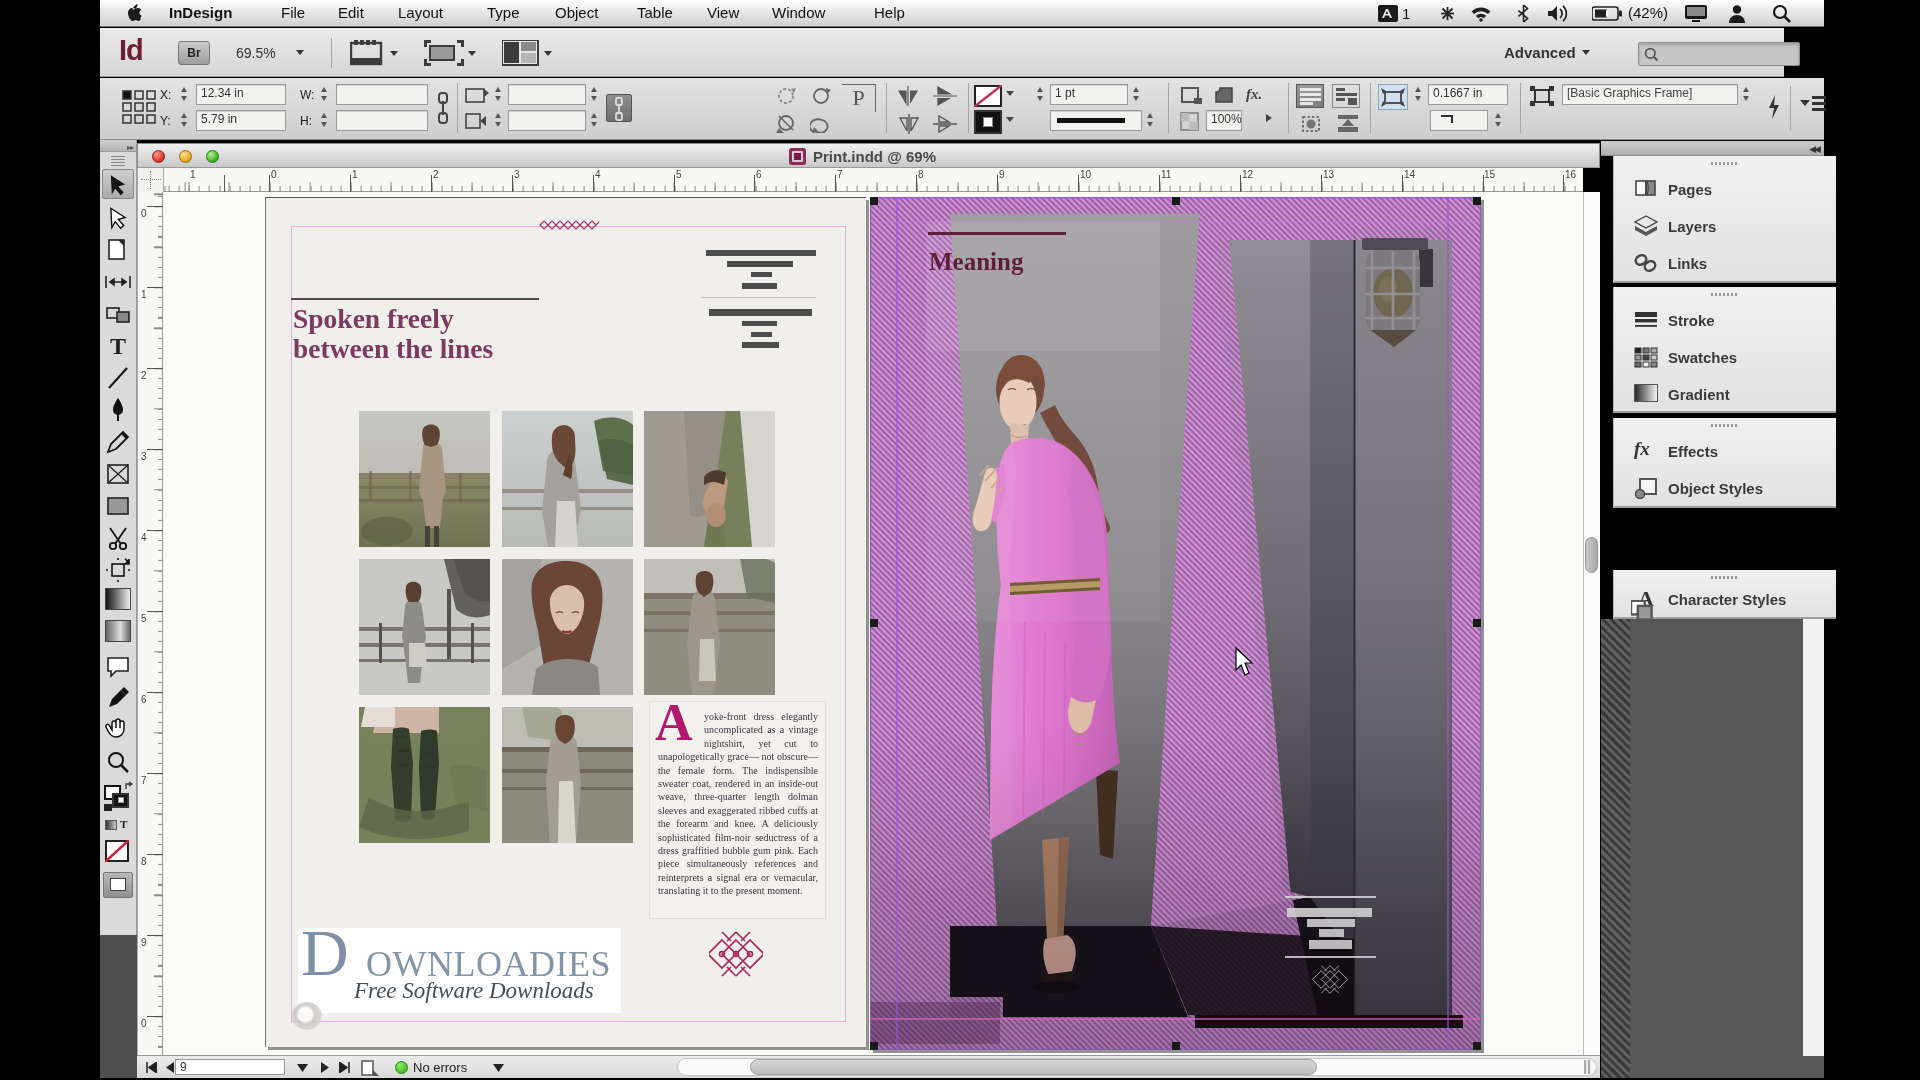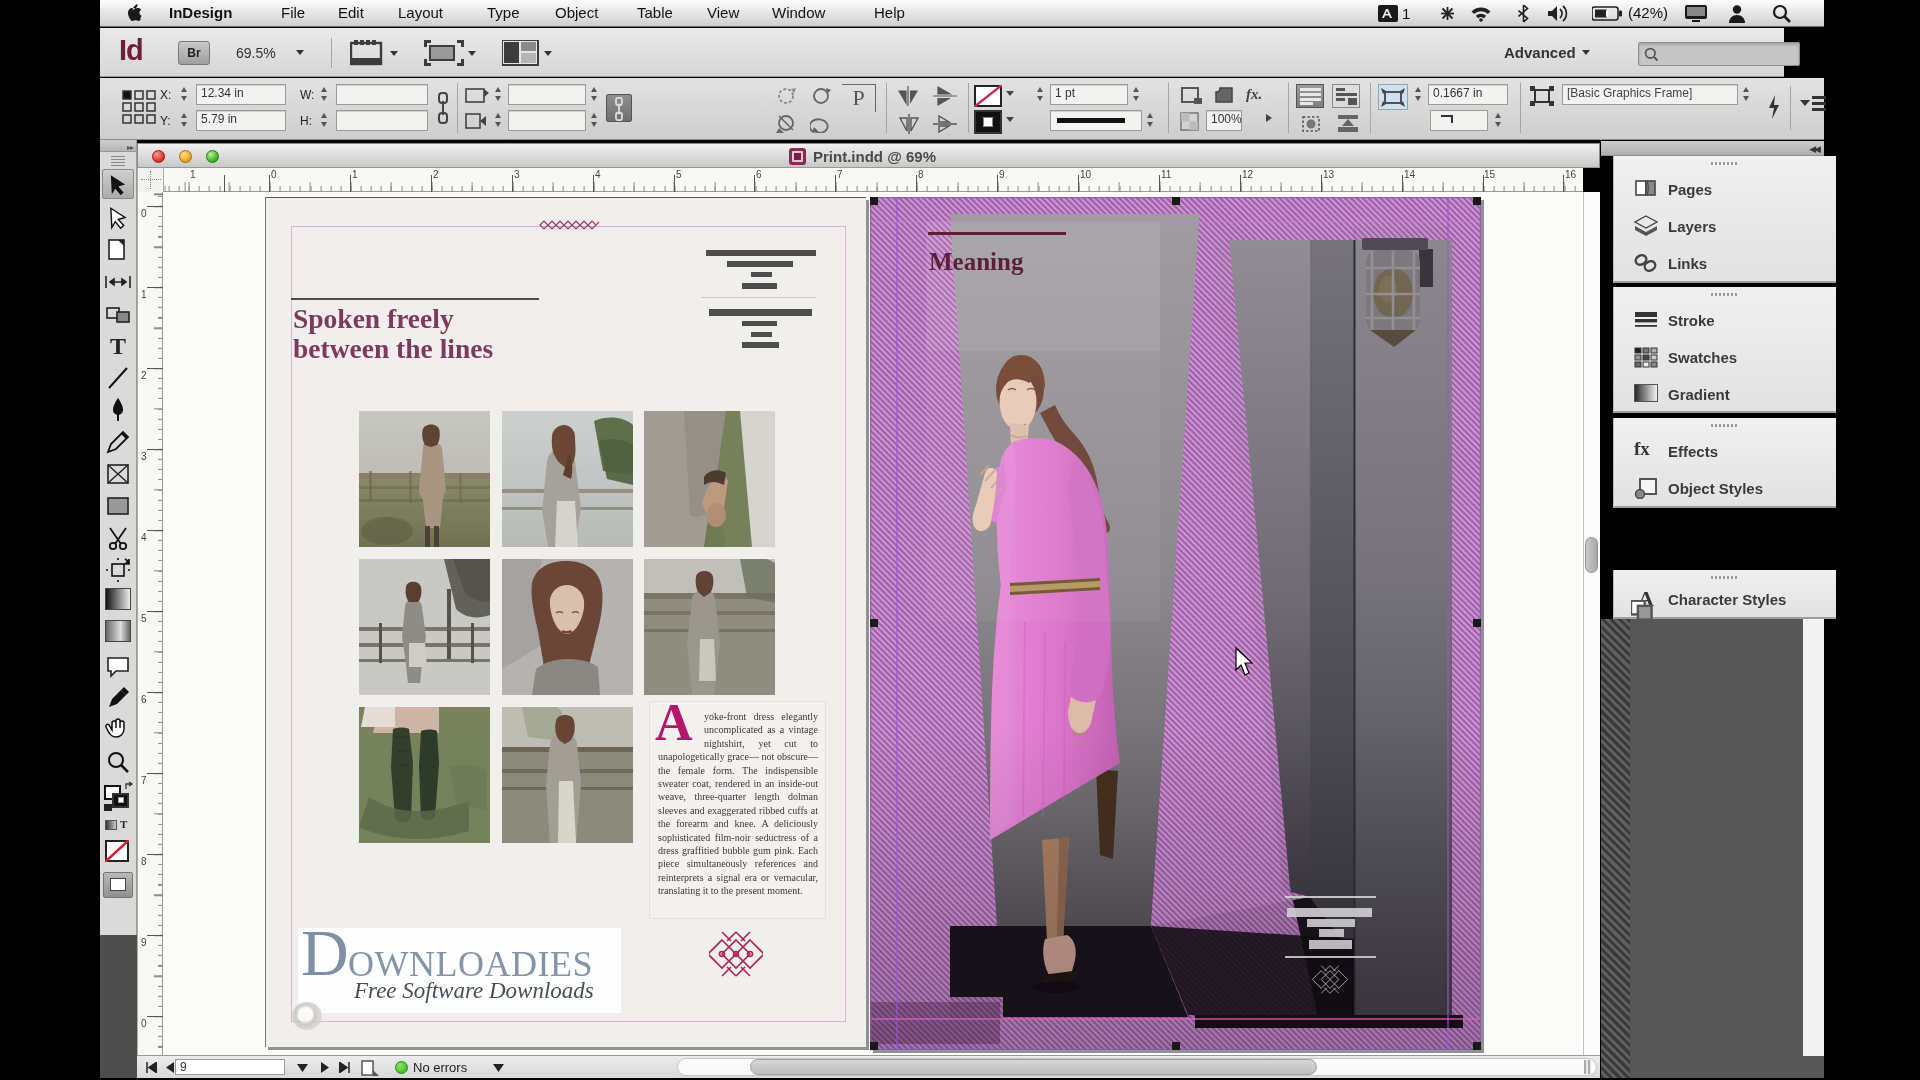--- a/index.html
+++ b/index.html
@@ -628,21 +628,21 @@
             <path d="M27 9l14 14-14 14L13 23z"></path>
             <path d="M41 9l14 14-14 14L27 23z"></path>
             <path d="M13 1l9 9M27 1l-9 9M27 1l9 9M41 1l-9 9M13 45l9-9M27 45l-9-9M27 45l9-9M41 45l-9-9"></path>
             <circle cx="13" cy="23" r="2.5"></circle>
             <circle cx="27" cy="23" r="2.5"></circle>
             <circle cx="41" cy="23" r="2.5"></circle>
           </g>
         </svg>
 <div class="abs" style="left:32px;top:730px;width:323px;height:85px;background:#fefefe">
 <span class="abs" style="left:3px;top:-8px;font-family:'Liberation Serif';font-size:66px;color:#7e8fa6;line-height:66px">D</span>
-<span class="abs" style="left:50px;top:15px;font-family:'Liberation Serif';font-size:36px;color:#8495a8;letter-spacing:0.5px;white-space:nowrap">OWNLOADIES</span>
+<span class="abs" style="left:68px;top:15px;font-family:'Liberation Serif';font-size:36px;color:#8495a8;letter-spacing:0.5px;white-space:nowrap">OWNLOADIES</span>
 <span class="abs" style="left:56px;top:50px;font-family:'Liberation Serif';font-style:italic;font-size:23px;color:#474f56;white-space:nowrap">Free Software Downloads</span>
 </div>
 <span class="abs" style="left:26px;top:804px;width:30px;height:28px;border-radius:50%;background:radial-gradient(circle at 45% 45%, #fbfbfa 30%, #c5c1bf 42%, #d5d2d0 68%, rgba(210,206,204,0));opacity:.8"></span>
 </div>
 <div id="rightpage">
 <svg width="611" height="853" viewBox="0 0 611 853">
 <defs>
 <pattern id="hp" width="4.2" height="4.2" patternUnits="userSpaceOnUse" patternTransform="rotate(45)">
 <rect width="4.2" height="4.2" fill="#bb7ec3"></rect>
 <rect width="4.2" height="1.6" fill="#9d5ca6"></rect>
@@ -957,21 +957,21 @@
           <rect x="9" y="16" width="6" height="5" fill="#eee"></rect>
           <rect x="17" y="16" width="6" height="5" fill="#888"></rect>
         </g>
       </svg>
 <span class="ditem" style="top:62px">Swatches</span>
 <span class="dicon" style="top:97px;background:linear-gradient(90deg,#2a2a2a,#f5f5f5);border:1px solid #555;height:18px"></span>
 <span class="ditem" style="top:99px">Gradient</span>
 </div>
 <div class="dgroup" style="top:418px;height:90px">
 <span class="handle" style="top:6px"></span>
-<span class="dicon" style="top:20px;font-family:'Liberation Serif';font-weight:bold;font-size:19px;color:#333">fx</span>
+<span class="dicon" style="top:20px;font-family:'Liberation Serif';font-style:italic;font-weight:bold;font-size:19px;color:#333">fx</span>
 <span class="ditem" style="top:25px">Effects</span>
 <svg class="dicon" style="top:59px" viewBox="0 0 24 22">
         <rect x="6" y="2" width="16" height="15" fill="#f5f5f5" stroke="#444" stroke-width="1.8"></rect>
         <circle cx="6" cy="17" r="4.5" fill="#888" stroke="#444" stroke-width="1.4"></circle>
       </svg>
 <span class="ditem" style="top:62px">Object Styles</span>
 </div>
 <div class="dgroup" style="top:570px;height:49px">
 <span class="handle" style="top:6px"></span>
 <span class="dicon" style="top:16px;font-family:'Liberation Serif';font-weight:bold;font-size:22px;color:#333;left:24px">A</span>

